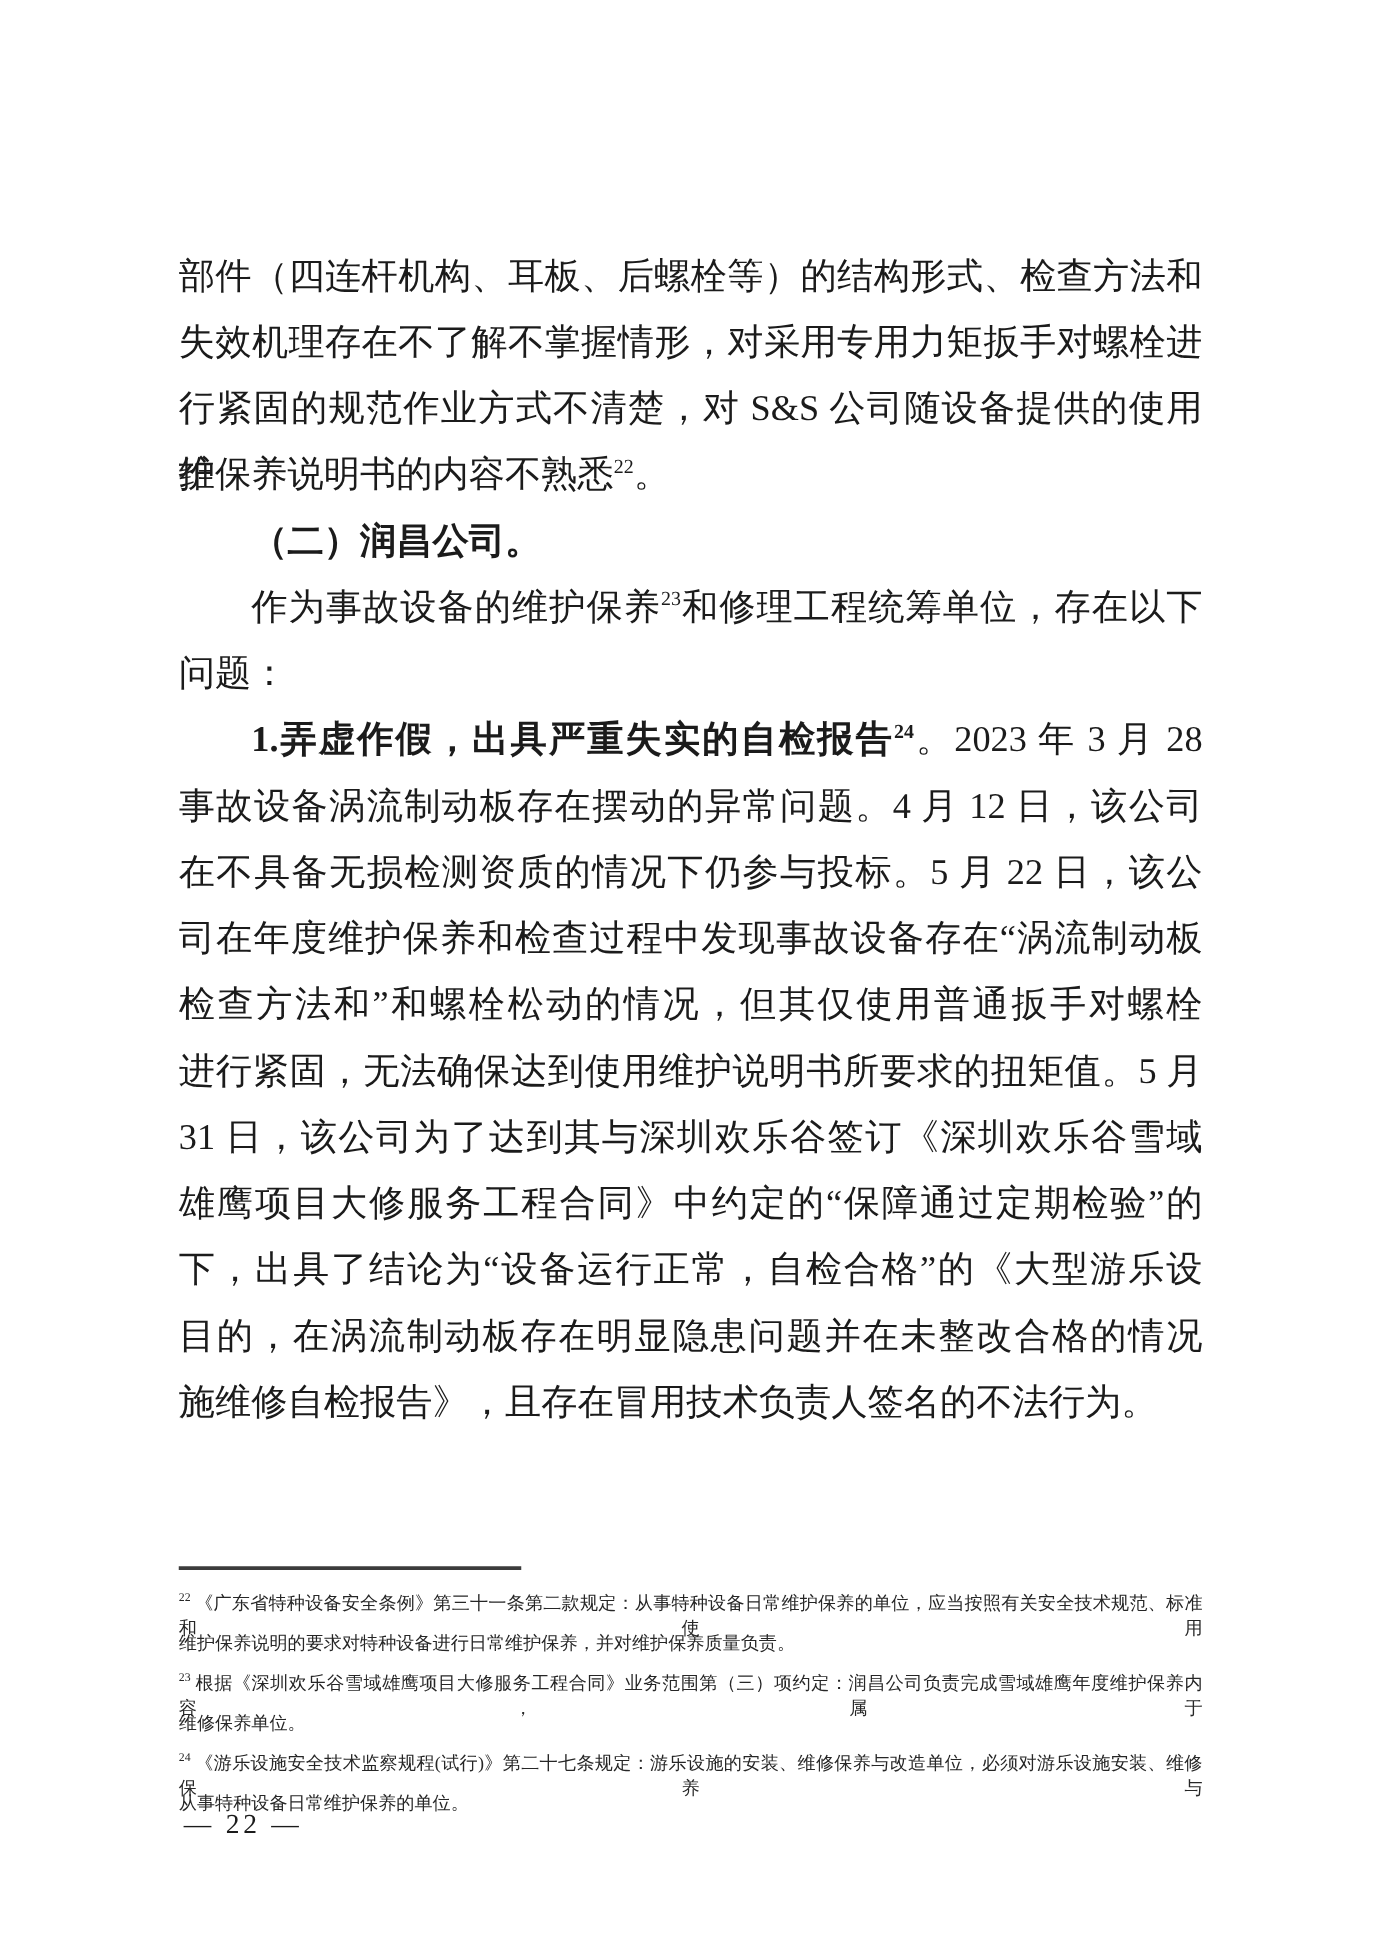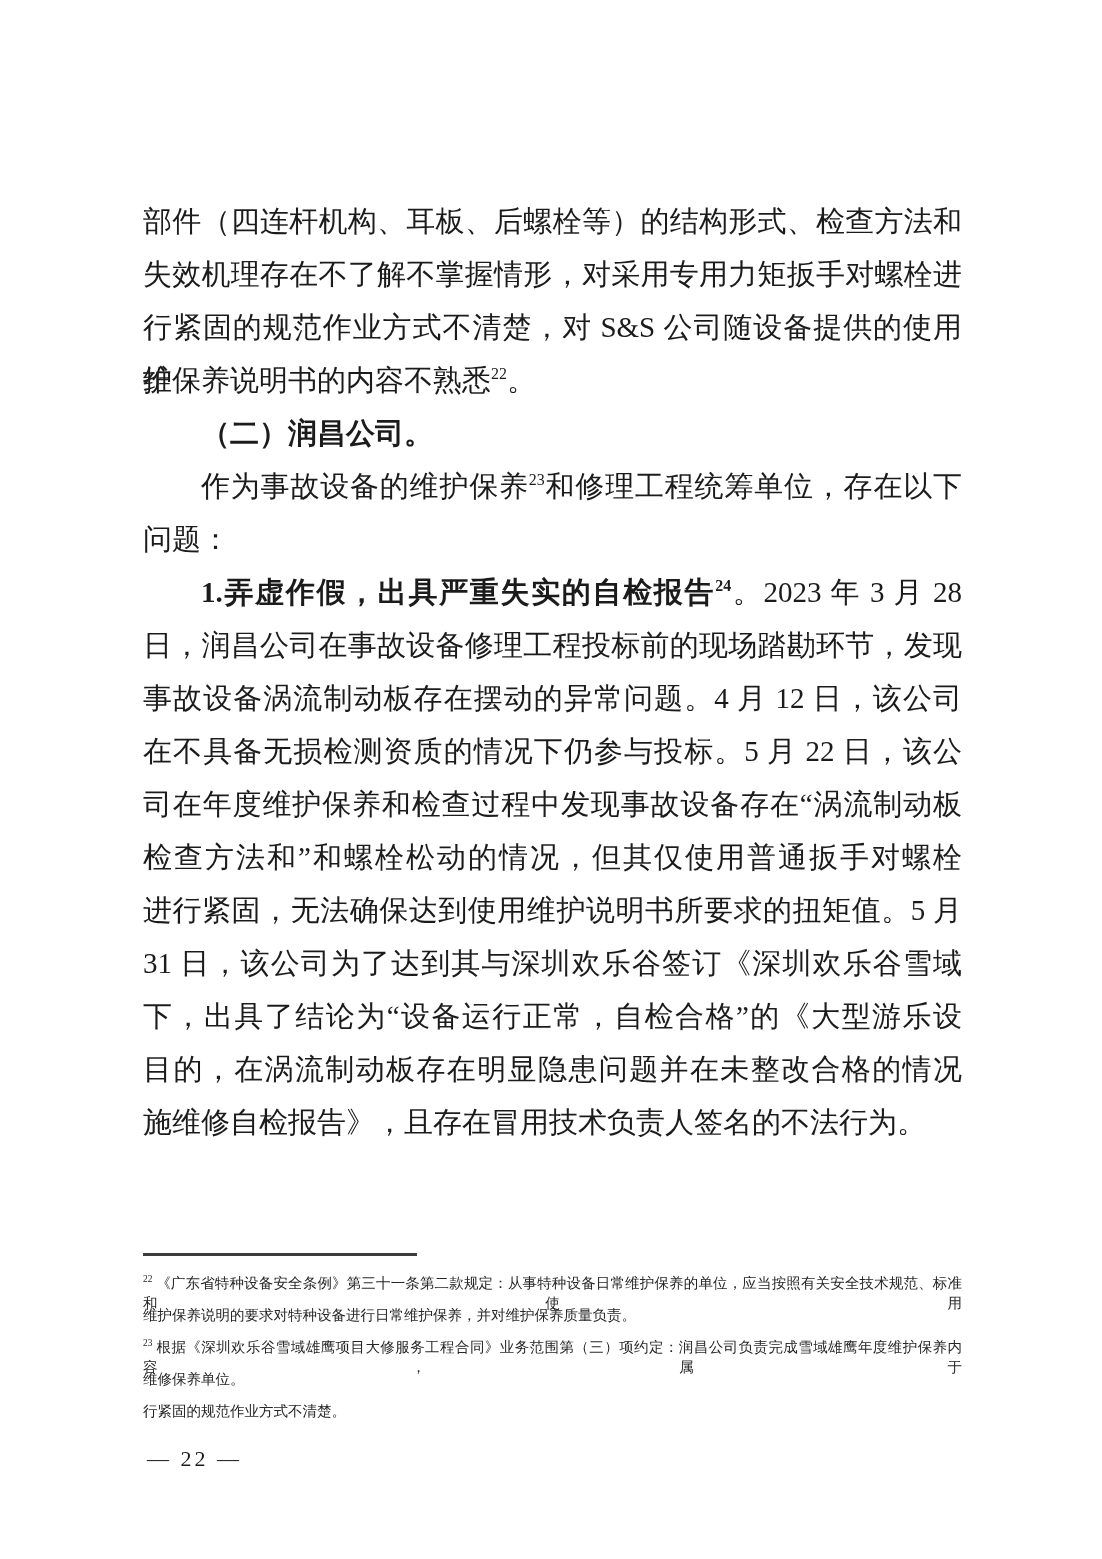--- a/index.html
+++ b/index.html
@@ -88,37 +88,38 @@
 
   <div class="body-text" id="body-lines">
       <div class="line justify"><span class="">部件（四连杆机构、耳板、后螺栓等）的结构形式、检查方法和</span></div>
       <div class="line justify"><span class="">失效机理存在不了解不掌握情形，对采用专用力矩扳手对螺栓进</span></div>
       <div class="line justify"><span class="">行紧固的规范作业方式不清楚，对 S&amp;S 公司随设备提供的使用维</span></div>
       <div class="line left"><span class="">护保养说明书的内容不熟悉</span><span class="seg-sup">22</span><span class="">。</span></div>
       <div class="line left indent"><span class="seg-b ">（二）润昌公司。</span></div>
       <div class="line justify indent"><span class="">作为事故设备的维护保养</span><span class="seg-sup">23</span><span class="">和修理工程统筹单位，存在以下</span></div>
       <div class="line left"><span class="">问题：</span></div>
       <div class="line justify indent"><span class="seg-b ">1.弄虚作假，出具严重失实的自检报告</span><span class="seg-b seg-sup">24</span><span class="">。2023 年 3 月 28</span></div>
-      <div class="line justify"><span class="">日，润昌公司在事故设备修理工程投标前的现场踏勘环节，发现</span></div>
       <div class="line justify"><span class="">事故设备涡流制动板存在摆动的异常问题。4 月 12 日，该公司</span></div>
       <div class="line justify"><span class="">在不具备无损检测资质的情况下仍参与投标。5 月 22 日，该公</span></div>
       <div class="line justify"><span class="">司在年度维护保养和检查过程中发现事故设备存在“涡流制动板</span></div>
       <div class="line justify"><span class="">检查方法和”和螺栓松动的情况，但其仅使用普通扳手对螺栓</span></div>
       <div class="line justify"><span class="">进行紧固，无法确保达到使用维护说明书所要求的扭矩值。5 月</span></div>
       <div class="line justify"><span class="">31 日，该公司为了达到其与深圳欢乐谷签订《深圳欢乐谷雪域</span></div>
+      <div class="line justify"><span class="">雄鹰项目大修服务工程合同》中约定的“保障通过定期检验”的</span></div>
       <div class="line justify"><span class="">下，出具了结论为“设备运行正常，自检合格”的《大型游乐设</span></div>
       <div class="line justify"><span class="">目的，在涡流制动板存在明显隐患问题并在未整改合格的情况</span></div>
       <div class="line left"><span class="">施维修自检报告》，且存在冒用技术负责人签名的不法行为。</span></div>
     </div>
 
   <div class="footnote-sep"></div>
 
   <div class="footnotes" id="footnote-lines">
       <div class="line justify"><span class="seg-sup">22</span><span class="">  《广东省特种设备安全条例》第三十一条第二款规定：从事特种设备日常维护保养的单位，应当按照有关安全技术规范、标准和使用</span></div>
       <div class="line left"><span class="">维护保养说明的要求对特种设备进行日常维护保养，并对维护保养质量负责。</span></div>
       <div class="line justify"><span class="seg-sup">23</span><span class=""> 根据《深圳欢乐谷雪域雄鹰项目大修服务工程合同》业务范围第（三）项约定：润昌公司负责完成雪域雄鹰年度维护保养内容，属于</span></div>
       <div class="line left"><span class="">维修保养单位。</span></div>
-      <div class="line left"><span class="">行紧固的规范作业方式不清楚。</span></div>
+      <div class="line justify"><span class="seg-sup">24</span><span class="">  《游乐设施安全技术监察规程(试行)》第二十七条规定：游乐设施的安装、维修保养与改造单位，必须对游乐设施安装、维修保养与</span></div>
+      <div class="line left"><span class="">从事特种设备日常维护保养的单位。</span></div>
     </div>
 
   <div class="page-number">— 22 —</div>
 
 </div>
 
 </body></html>

